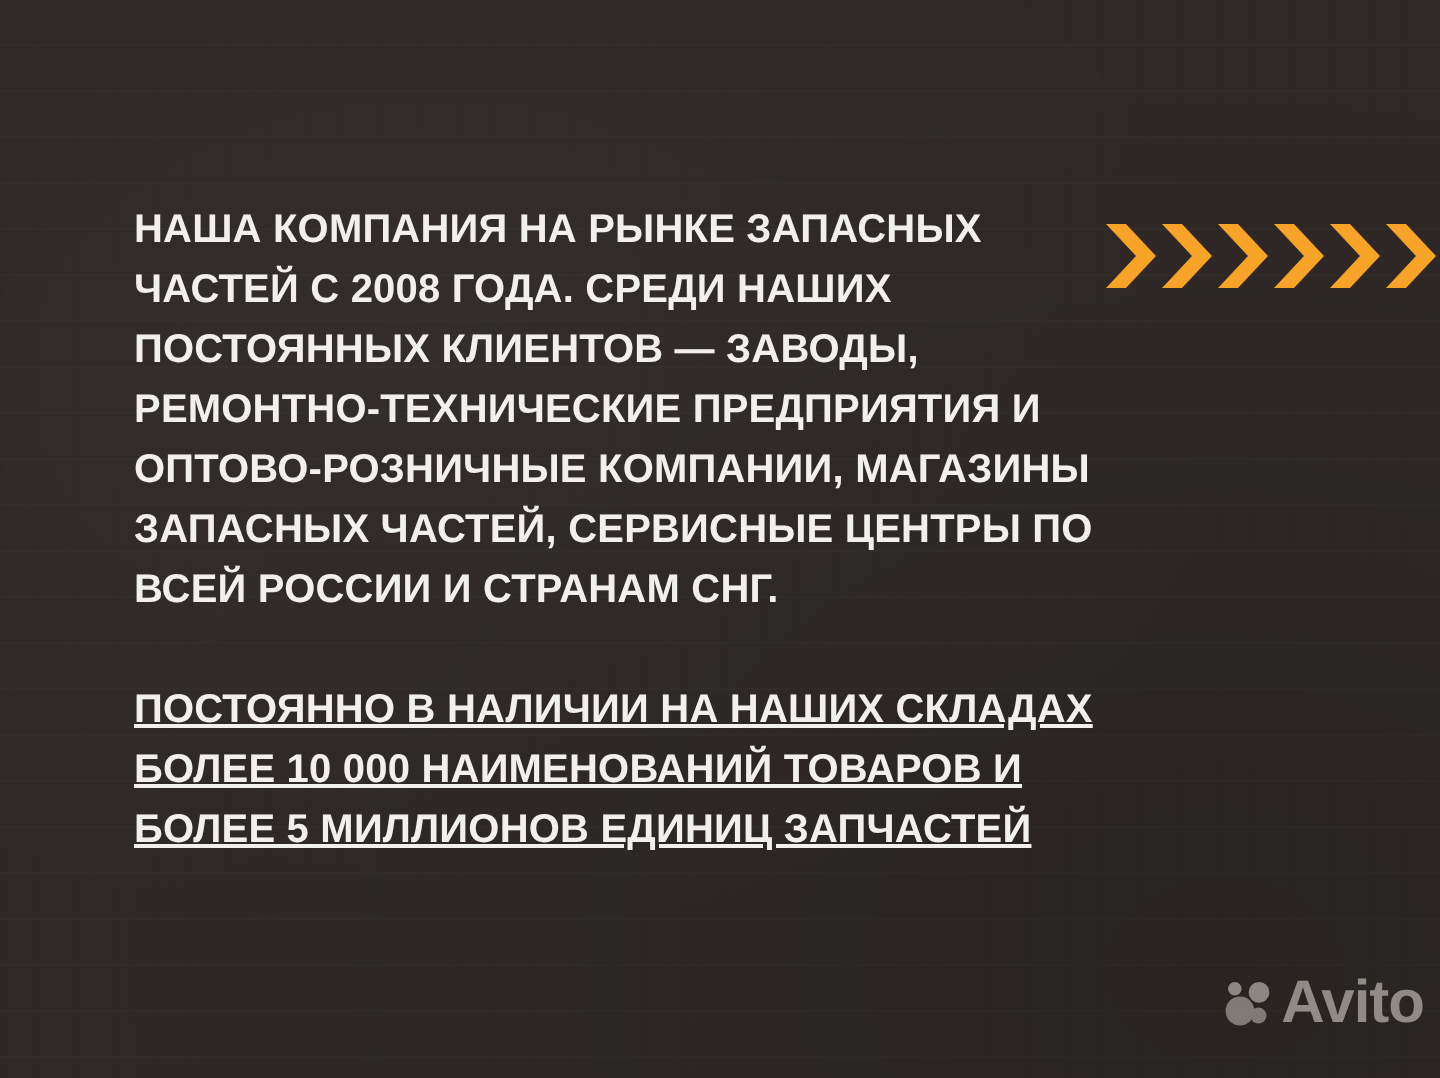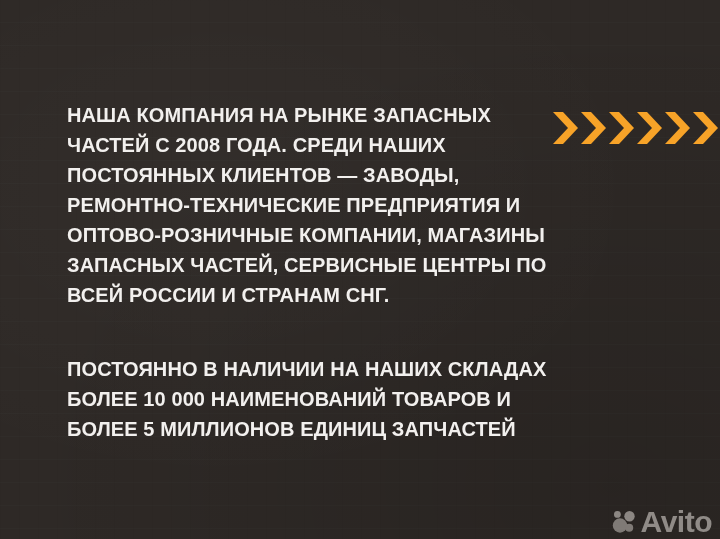--- a/index.html
+++ b/index.html
@@ -61,28 +61,29 @@
     margin: 0;
     color: #f2f0ee;
     font-size: 20px;
     line-height: 30px;
     font-weight: bold;
     letter-spacing: 0.1px;
     text-transform: uppercase;
     white-space: pre-line;
   }
   .para + .para {
-    margin-top: 44px;
+    margin-top: 30px;
+    text-decoration: underline;
   }
 
   
   #avito-watermark {
     position: absolute;
     right: 8px;
-    bottom: 0;
+    bottom: 20px;
     height: 34px;
     display: flex;
     align-items: center;
     gap: 4px;
     opacity: 0.62;
   }
   #avito-mark {
     display: block;
   }
   #avito-wordmark {

